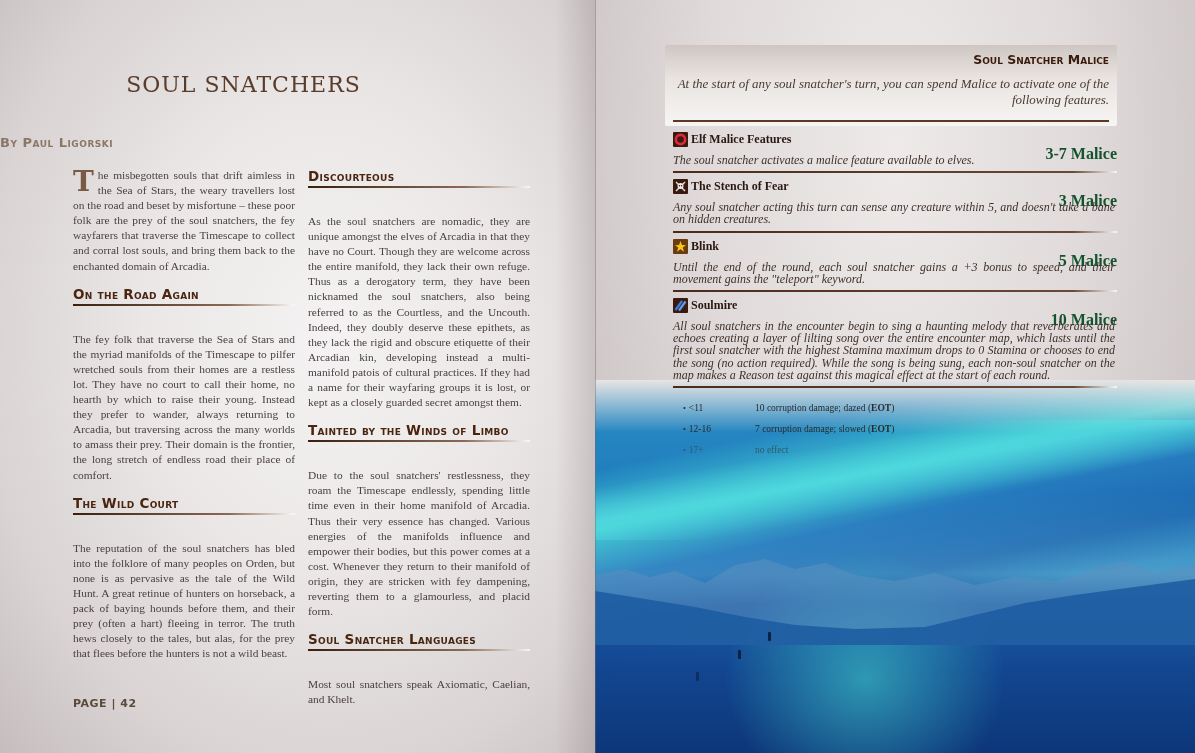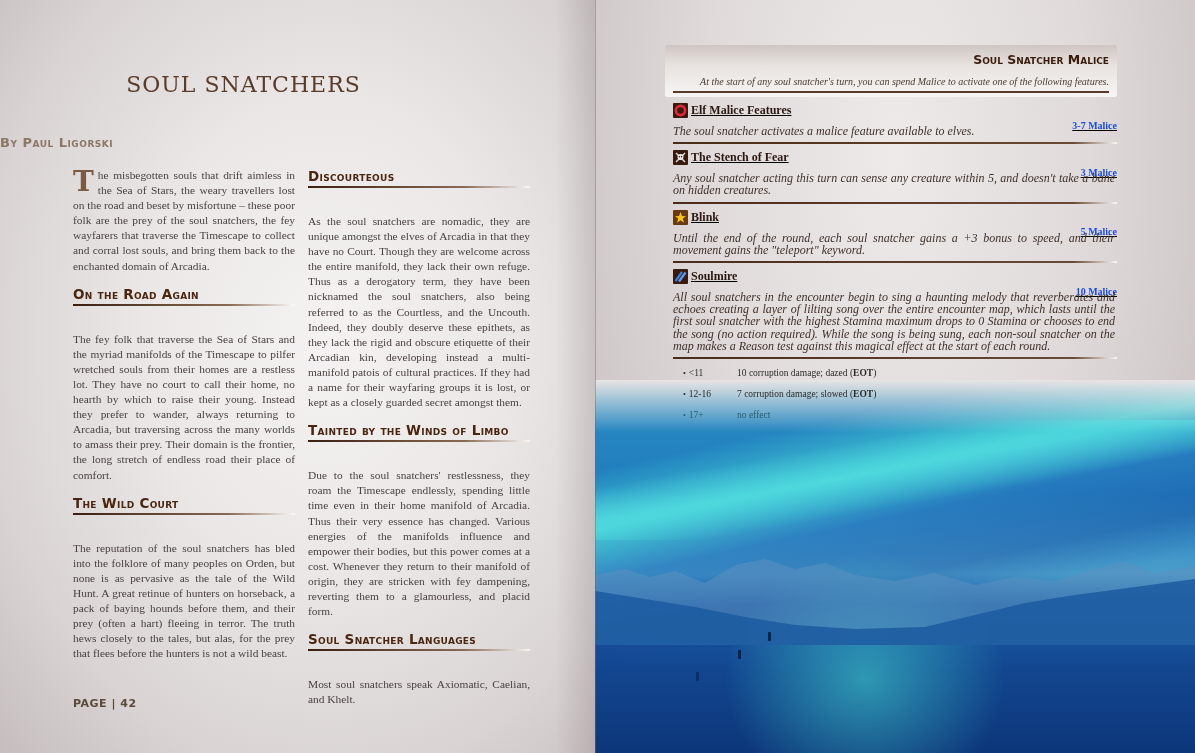--- a/index.html
+++ b/index.html
@@ -86,52 +86,52 @@
   }
   .malice-header {
     background: linear-gradient(to bottom, #cfc6c2 0%, #e8e3e0 40%, #f7f5f4 100%);
     padding: 7px 8px 4px 8px; border-radius: 2px; text-align: right;
   }
   .malice-title {
     font-family: "DejaVu Sans", sans-serif; font-weight: bold; font-size: 12.5px;
     color: #3a1a0a; font-variant: small-caps;
   }
   .malice-intro {
-    font-family: "Liberation Serif", serif; font-style: italic; font-size: 10px;
-    color: #4a3a30; margin-top: 9px; padding-bottom: 4px;
+    font-family: "Liberation Serif", serif; font-style: italic; font-size: 13px;
+    color: #4a3a30; margin-top: 9px; padding-bottom: 12px;
     border-bottom: 2px solid #5a3a25;
   }
   .feature { padding: 0 0 0 8px; }
   .feature-row {
     display: flex; align-items: center; justify-content: space-between;
-    padding-top: 5px; height: 22px; text-decoration: underline;
+    padding-top: 5px; height: 22px;
   }
   .feature-name {
     display: flex; align-items: center;
     font-family: "Liberation Serif", serif; font-weight: bold; font-size: 12px; color: #2a1810;
   }
   .feature-cost {
-    font-family: "Liberation Serif", serif; font-weight: bold; font-size: 10px; color: #1d4ed8;
+    font-family: "Liberation Serif", serif; font-weight: bold; font-size: 16px; color: #14532d;
     padding-right: 0px;
     margin-top: 29px;
   }
   .ficon {
     width: 15px; height: 15px; margin-right: 3px; display: inline-flex;
     align-items: center; justify-content: center; background: #3a1a0e; border-radius: 1px;
   }
   .feature-desc {
     font-family: "Liberation Serif", serif; font-style: italic; font-size: 12px;
     line-height: 12.2px; color: #3e3028; text-align: justify; margin-top: 6px;
     padding-bottom: 5px; padding-right: 2px;
     border-bottom: 2px solid transparent;
     border-image: linear-gradient(to right, #4a2a18, #6a4a35 90%, rgba(255,255,255,0.9)) 1;
   }
   .test-table { margin-top: 9px; padding-left: 10px; }
-  .test-row { display: flex; height: 21px; 
-    font-family: "Liberation Serif", serif; font-size: 9.5px; color: #2a2a2a; }
+  .test-row { display: flex; height: 21px; align-items: center;
+    font-family: "Liberation Serif", serif; font-size: 9.5px; color: #2a2a2a; gap: 18px; }
   .test-roll { width: 54px; }
   .test-roll::before { content: "\2022"; margin-right: 3px; font-size: 8px; }
   .test-row b { font-weight: bold; }
   .test-row.faded { color: #2f5a6a; }
 </style>
 </head>
 <body>
 
 <div class="spread">
 

